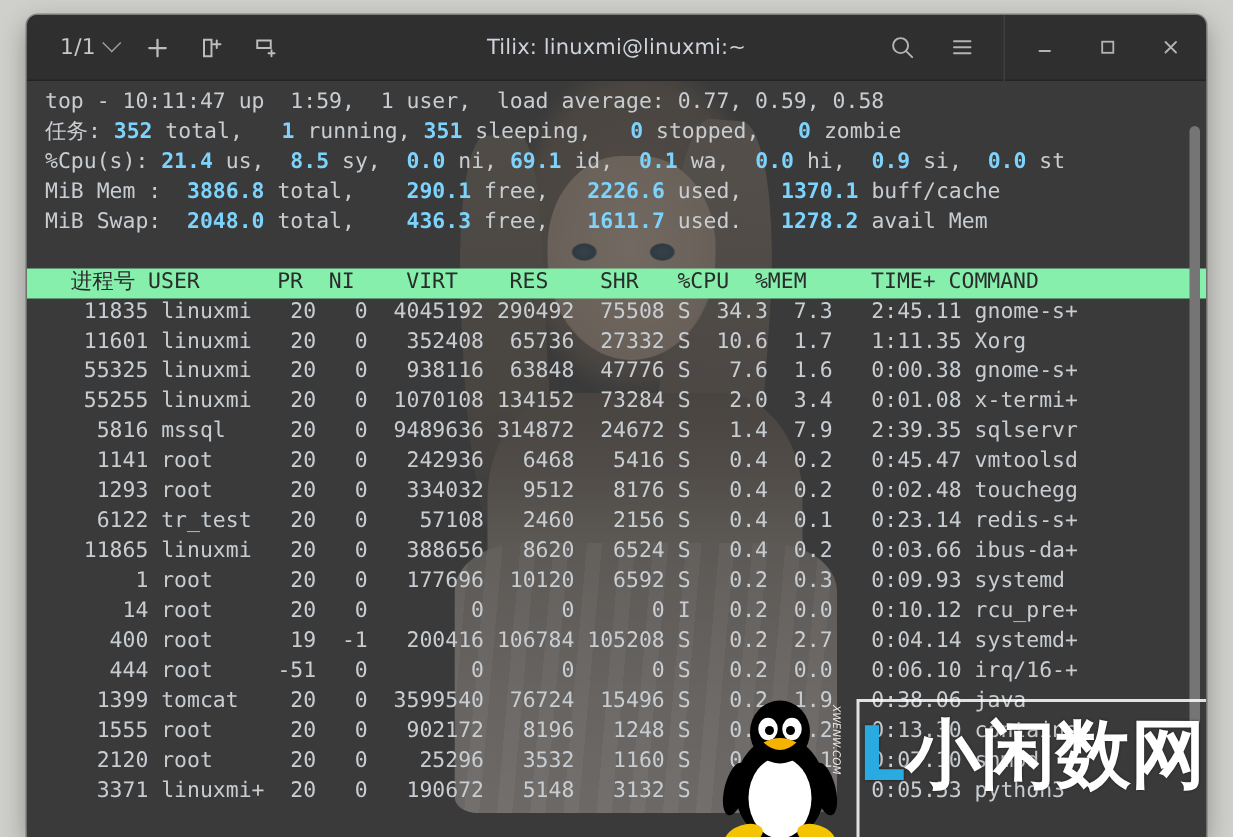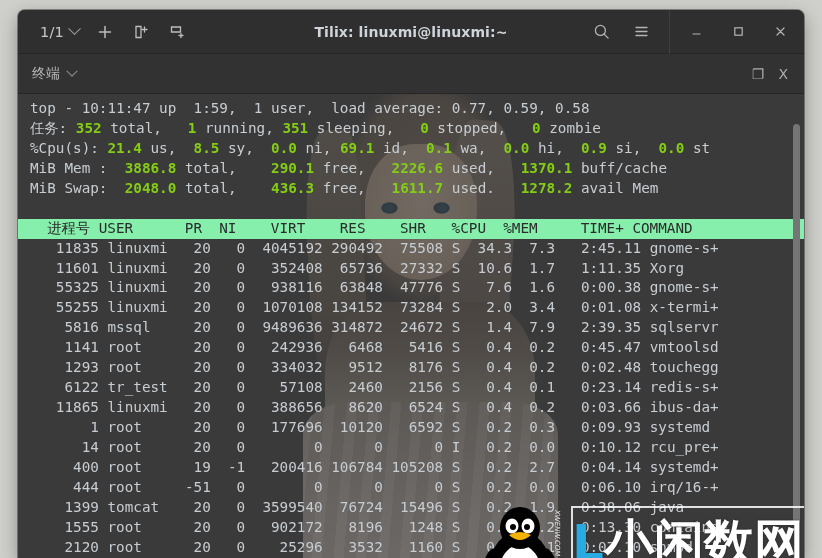--- a/index.html
+++ b/index.html
@@ -72,21 +72,21 @@
     border-right: 1.6px solid #9d9d9d;
     border-bottom: 1.6px solid #9d9d9d;
     transform: rotate(45deg) translate(-2px,-2px);
   }
   .title {
     position: absolute;
     left: 0; right: 0;
     text-align: center;
     color: #cfd4da;
     font-size: 14px;
-    font-weight: bold;
+    font-weight: normal;
     letter-spacing: .1px;
     pointer-events: none;
   }
   .tb-right {
     margin-left: auto;
     display: flex;
     align-items: center;
     height: 100%;
   }
   .tb-group-a { display: flex; align-items: center; gap: 4px; padding-right: 10px; }
@@ -221,21 +221,21 @@
     position: absolute;
     inset: 0;
     padding: 5px 0 0 12px;
     font-family: "DejaVu Sans Mono", "Liberation Mono", monospace;
     font-size: 14.3px;
     line-height: 19.95px;
     color: #c8cdd2;
     white-space: pre;
     letter-spacing: 0px;
   }
-  .term-text .b { font-weight: bold; color: #84cc16; }
+  .term-text .b { font-weight: bold; color: #7dd3fc; }
   .row { height: 19.95px; }
   .row.hdr {
     background: #86efac;
     color: #2b2b2b;
     margin-left: -12px;
     padding-left: 12px;
     width: 793px;
     font-weight: normal;
   }
 
@@ -370,28 +370,20 @@
           </div>
           <div class="wbtn">
             <svg width="15" height="15" viewBox="0 0 15 15">
               <path d="M4 4l7 7M11 4l-7 7" stroke="#b4b4b4" stroke-width="1.2" stroke-linecap="round"></path>
             </svg>
           </div>
         </div>
       </div>
     </div>
 
-    <div class="termbar">
-      <span class="name">终端</span>
-      <span class="chev2"></span>
-      <div class="right">
-        <span class="tbtn">❐</span>
-        <span class="tbtn">X</span>
-      </div>
-    </div>
 
     <div class="termbody">
 
       <div class="wallpaper">
         <div class="wp-figure">
           <div class="wp-hair"></div>
           <div class="wp-hair-l"></div>
           <div class="wp-hair-r"></div>
           <div class="wp-face"></div>
           <div class="wp-eye l"></div>

